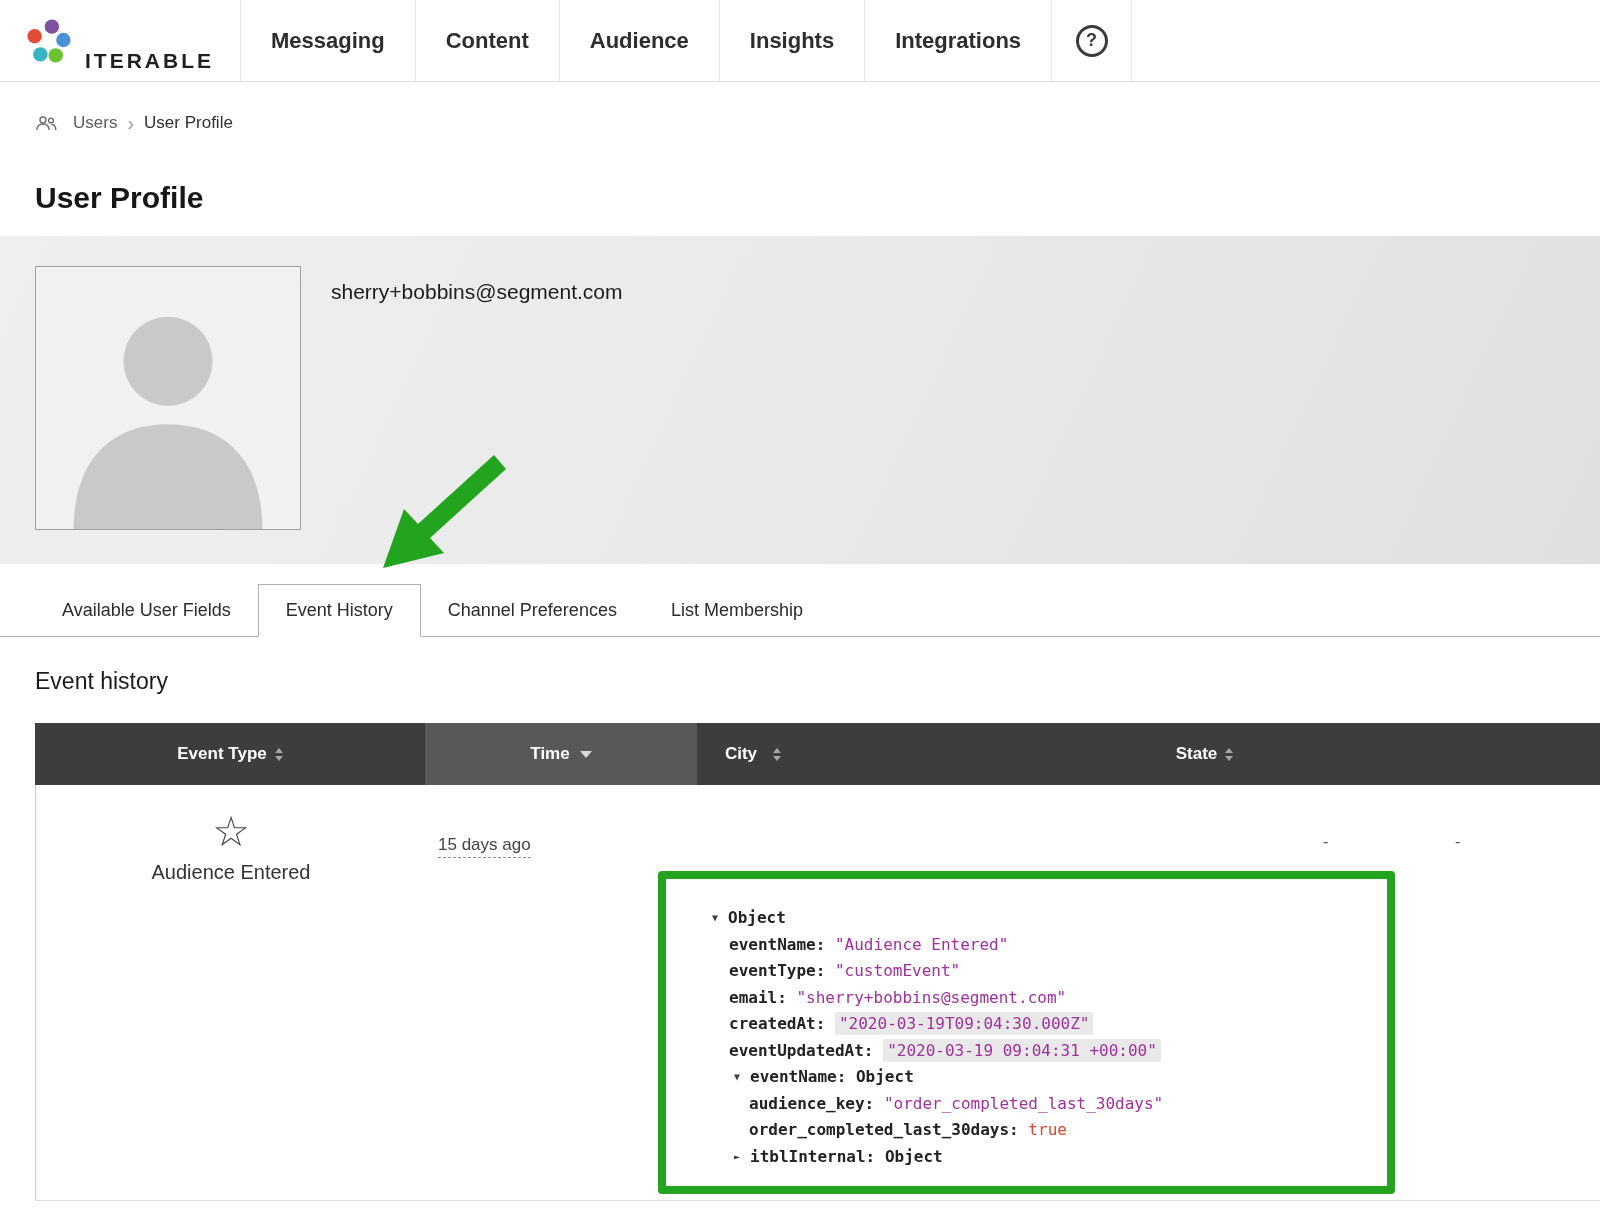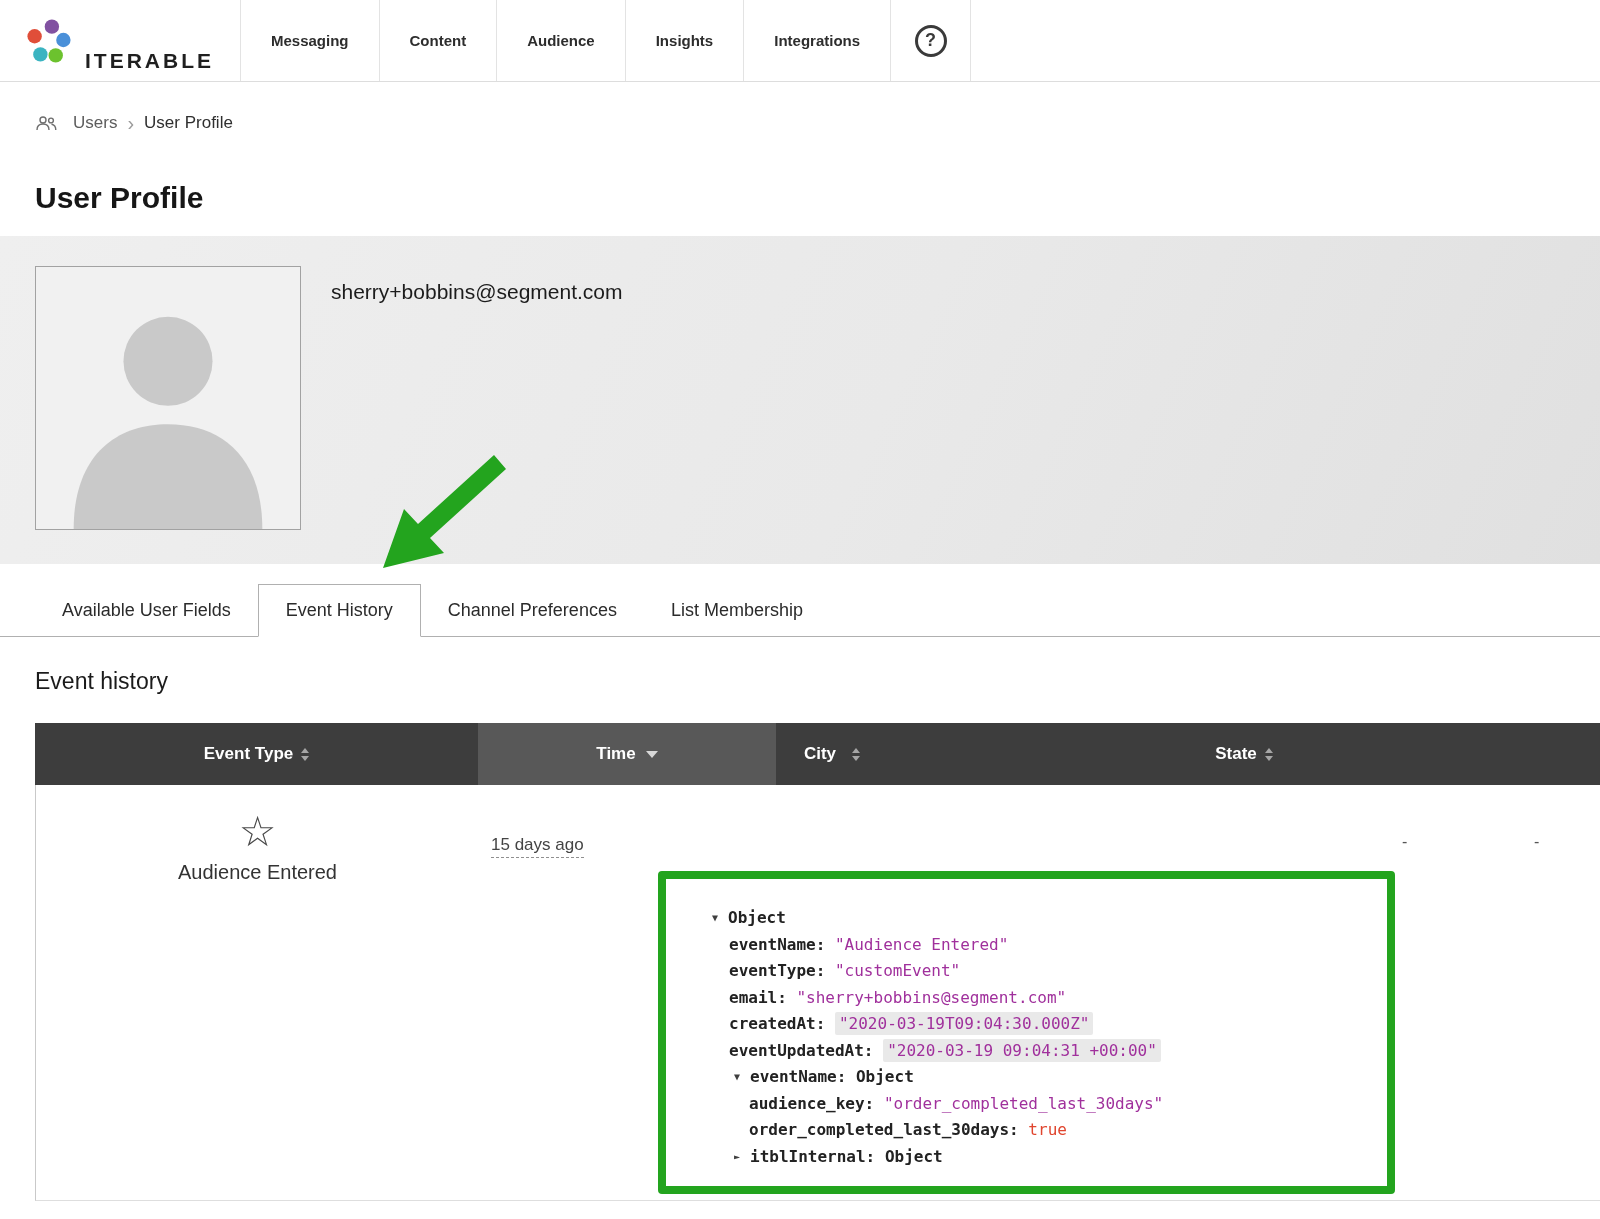--- a/index.html
+++ b/index.html
@@ -13,21 +13,21 @@
   .topnav { display:flex; align-items:stretch; height:82px; border-bottom:1px solid #ddd; background:#fff; }
   .logo-cell { display:flex; align-items:center; gap:13px; padding:0 26px; }
   .logo-mark { width:46px; height:46px; }
   .lg-red  { fill: var(--logo-red,  #e04e39); }
   .lg-purple{ fill: var(--logo-purple,#8151a1); }
   .lg-blue { fill: var(--logo-blue, #4a90d9); }
   .lg-green{ fill: var(--logo-green,#6cc22e); }
   .lg-teal { fill: var(--logo-teal, #3bb4c1); }
   .logo-text { font-size:21px; font-weight:bold; letter-spacing:3px; color:#1f1f1f;margin-top:40px; }
   .nav-item { display:flex; align-items:center; padding:0 30px; border-left:1px solid #e3e3e3;
-              font-size:15px; font-weight:bold; color:#2d2d2d; cursor:pointer; }
+              font-size:22px; font-weight:bold; color:#2d2d2d; cursor:pointer; }
   .nav-help { display:flex; align-items:center; justify-content:center; width:81px;
               border-left:1px solid #e3e3e3; border-right:1px solid #e3e3e3; cursor:pointer; }
   .help-circle { width:32px; height:32px; border:3px solid #3a3a3a; border-radius:50%;
                  display:flex; align-items:center; justify-content:center;
                  font-size:18px; font-weight:bold; color:#3a3a3a; }
   .nav-spacer { flex:1; }
 
   
   .breadcrumb { display:flex; align-items:center; gap:10px; margin:30px 0 0 35px; font-size:17px; height:22px; }
   .crumb-users { display:flex; align-items:center; gap:16px; color:#5d5d5d; cursor:pointer; }
@@ -52,21 +52,21 @@
                 margin-bottom:-1px; z-index:2; }
 
   
   .section-title { font-size:23px; font-weight:normal; color:#1b1b1b; margin:30px 0 28px 35px; line-height:28px; }
 
   
   .event-table { margin-left:35px; width:1565px; }
   .thead { display:flex; height:62px; background:var(--table-header-bg,#3d3d3d); color:#fff;
            font-size:17px; font-weight:bold; }
   .th { display:flex; align-items:center; justify-content:center; gap:8px; height:100%; cursor:pointer; }
-  .col-event { width:443px; } .col-time { width:298px; } .col-details { width:613px; }
+  .col-event { width:390px; } .col-time { width:272px; } .col-details { width:613px; }
   .col-city { width:112px;gap:16px; } .col-state { flex:1; }
   .th.col-time { background:var(--table-header-time-bg,#585858); }
   .sort { display:inline-flex; flex-direction:column; gap:3px; }
   .sort .s-up { width:0; height:0; border-left:4px solid transparent; border-right:4px solid transparent;
                 border-bottom:5px solid #a6a6a6; }
   .sort .s-down { width:0; height:0; border-left:4px solid transparent; border-right:4px solid transparent;
                   border-top:5px solid #a6a6a6; }
   .caret-down { width:0; height:0; border-left:6px solid transparent; border-right:6px solid transparent;
                 border-top:7px solid #d8d8d8; margin-left:2px; }
 

